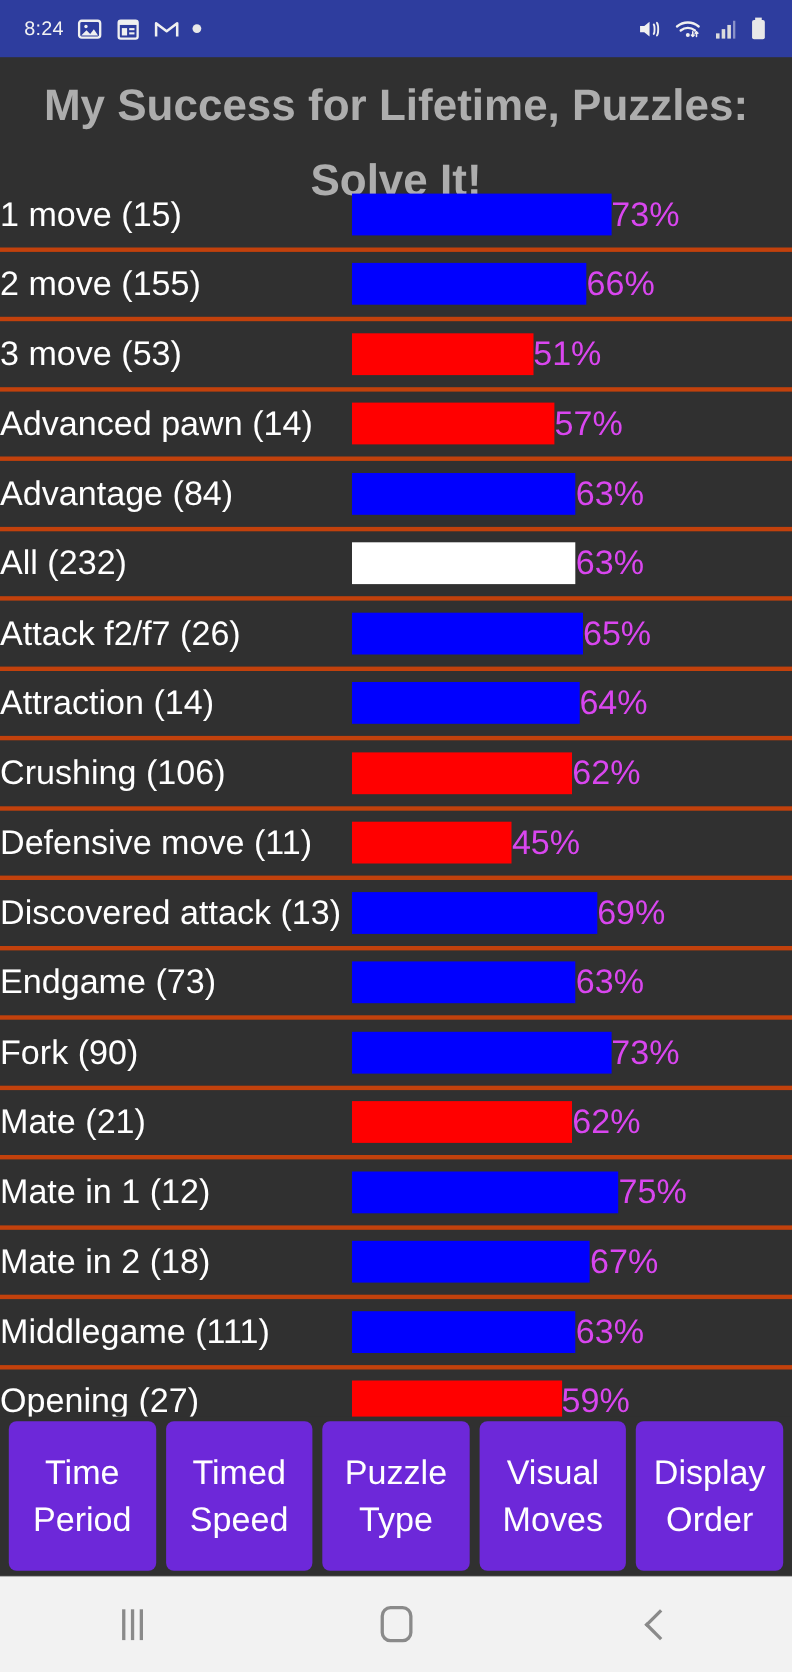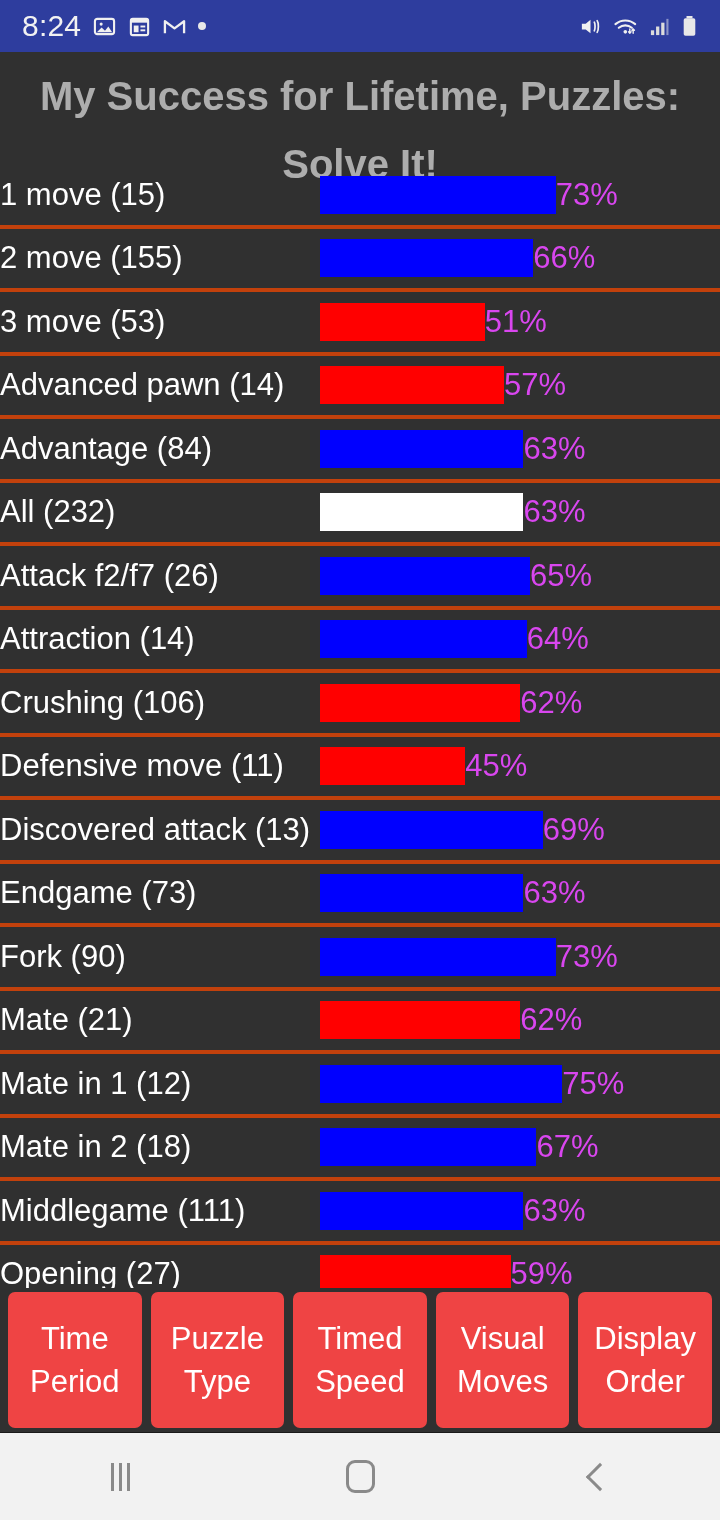--- a/index.html
+++ b/index.html
@@ -12,21 +12,21 @@
   .phone { position:relative; width:720px; height:1520px; background:#303030; }
 
   
   .statusbar{
     position:absolute; top:0; left:0; width:720px; height:52px;
     background:#2E3D9E; display:flex; align-items:center;
     padding:0 22px; color:#fff;
   }
   .sb-left{ display:flex; align-items:center; gap:12px; flex:1; }
   .sb-right{ display:flex; align-items:center; gap:11px; }
-  .sb-time{ font-size:30px; letter-spacing:.2px; color:#f2f2f2; }
+  .sb-time{ font-size:18px; letter-spacing:.2px; color:#f2f2f2; }
   .sb-ico{ display:inline-flex; align-items:center; justify-content:center; }
   .dot{ width:8px; height:8px; border-radius:50%; background:#e8e8e8; display:inline-block; }
 
   
   .title{
     position:absolute; top:52px; left:0; width:720px;
     text-align:center; color:#ADADAD;
     font-size:40px; font-weight:bold; line-height:68px;
     padding:10px 6px 6px;
   }
@@ -54,21 +54,21 @@
     color:#d946ef; font-size:31px; white-space:nowrap; line-height:38px;
   }
 
   
   .buttonbar{
     position:absolute; left:0; bottom:88px; width:720px; height:144px;
     display:flex; gap:9px; padding:0 8px; align-items:center;
     background:#303030;
   }
   .btn{
-    flex:1 1 0; height:136px; background:#ef4444;
+    flex:1 1 0; height:136px; background:#6d28d9;
     border-radius:7px; color:#ffffff;
     display:flex; flex-direction:column; align-items:center; justify-content:center;
     font-size:31px; line-height:43px; text-align:left;
     border:none; cursor:pointer; font-family:"Liberation Sans", sans-serif;
   }
 
   
   .navbar{
     position:absolute; left:0; bottom:0; width:720px; height:88px;
     background:#F2F2F2; display:flex; align-items:center;
@@ -273,26 +273,26 @@
         </div>
       </div>
     </div>
 
   <div class="buttonbar" id="button-bar">
       <button class="btn">
         <span>Time</span>
         <span>Period</span>
       </button>
       <button class="btn">
+        <span>Timed</span>
+        <span>Speed</span>
+      </button>
+      <button class="btn">
         <span>Puzzle</span>
         <span>Type</span>
-      </button>
-      <button class="btn">
-        <span>Timed</span>
-        <span>Speed</span>
       </button>
       <button class="btn">
         <span>Visual</span>
         <span>Moves</span>
       </button>
       <button class="btn">
         <span>Display</span>
         <span>Order</span>
       </button>
     </div>

